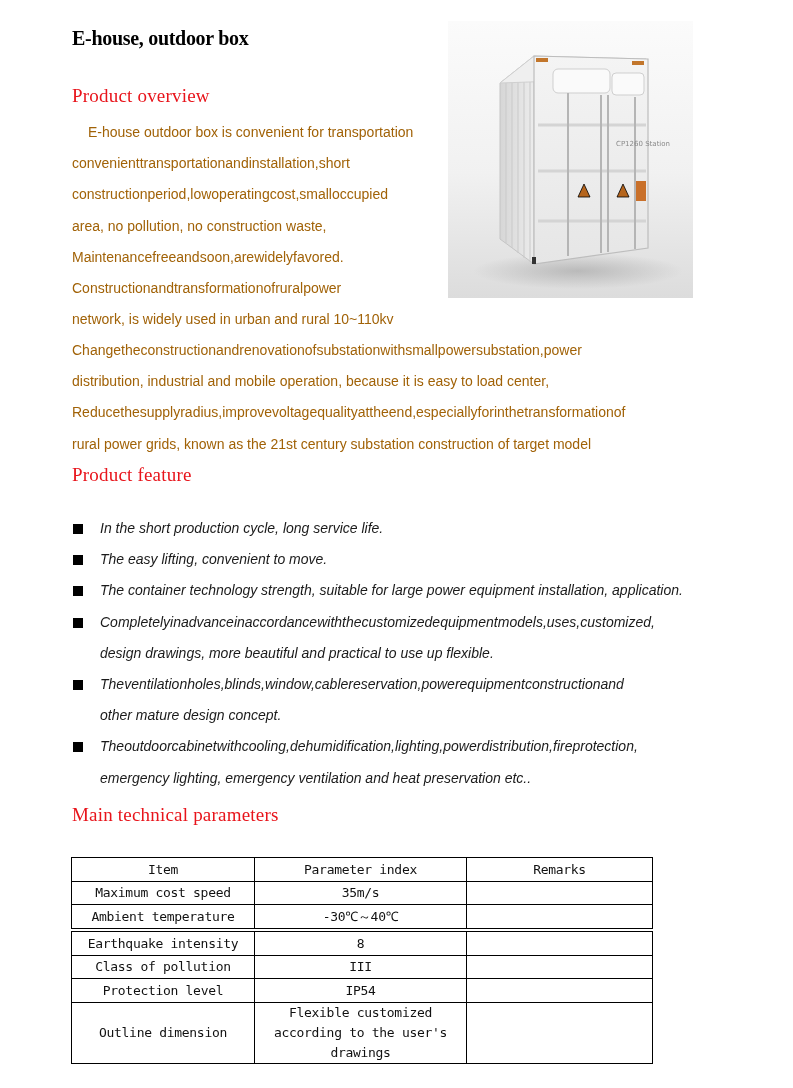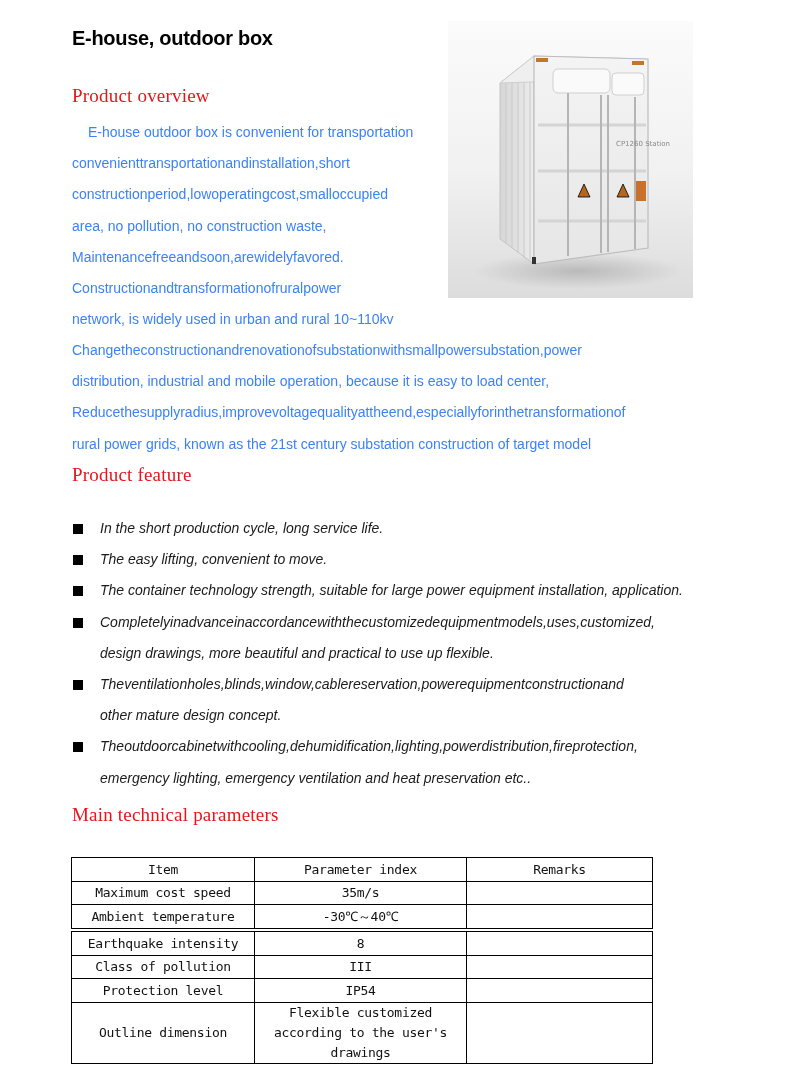--- a/index.html
+++ b/index.html
@@ -1,31 +1,31 @@
 <!DOCTYPE html>
 <html><head>
   <meta charset="utf-8">
   <style>
     * { box-sizing: border-box; margin: 0; padding: 0; }
     html, body { width: 793px; height: 1088px; background: #ffffff; overflow: hidden; }
     body { position: relative; font-family: "Liberation Sans", "DejaVu Sans", sans-serif; color: #1a1a1a; }
 
     .title {
       position: absolute; left: 72px; top: 27px;
-      font-family: Liberation Sans, sans-serif; font-weight: bold;
+      font-family: Liberation Serif, serif; font-weight: bold;
       font-size: 20px; color: #000; letter-spacing: -0.3px;
     }
     .section-heading {
       position: absolute; left: 72px;
       font-family: "Liberation Serif", "DejaVu Serif", serif;
       font-size: 19px; color: #e8141b; letter-spacing: 0.2px;
     }
     .para {
       position: absolute; left: 72px; font-size: 14px; line-height: 31.2px;
-      color: #3b82f6; text-align: justify; text-align-last: justify;
+      color: #a16207; text-align: justify; text-align-last: justify;
     }
     .para .line { display: block; white-space: nowrap; height: 31.2px; }
     .para .line.left { text-align: left; text-align-last: left; }
     .line-j { display: flex; justify-content: space-between; }
     .line-j span { white-space: pre; }
 
     .product-image {
       position: absolute; left: 448px; top: 21px; width: 245px; height: 277px;
       background: linear-gradient(180deg, #fbfbfb 0%, #f1f1f1 55%, #dcdcdc 100%);
       overflow: hidden;

